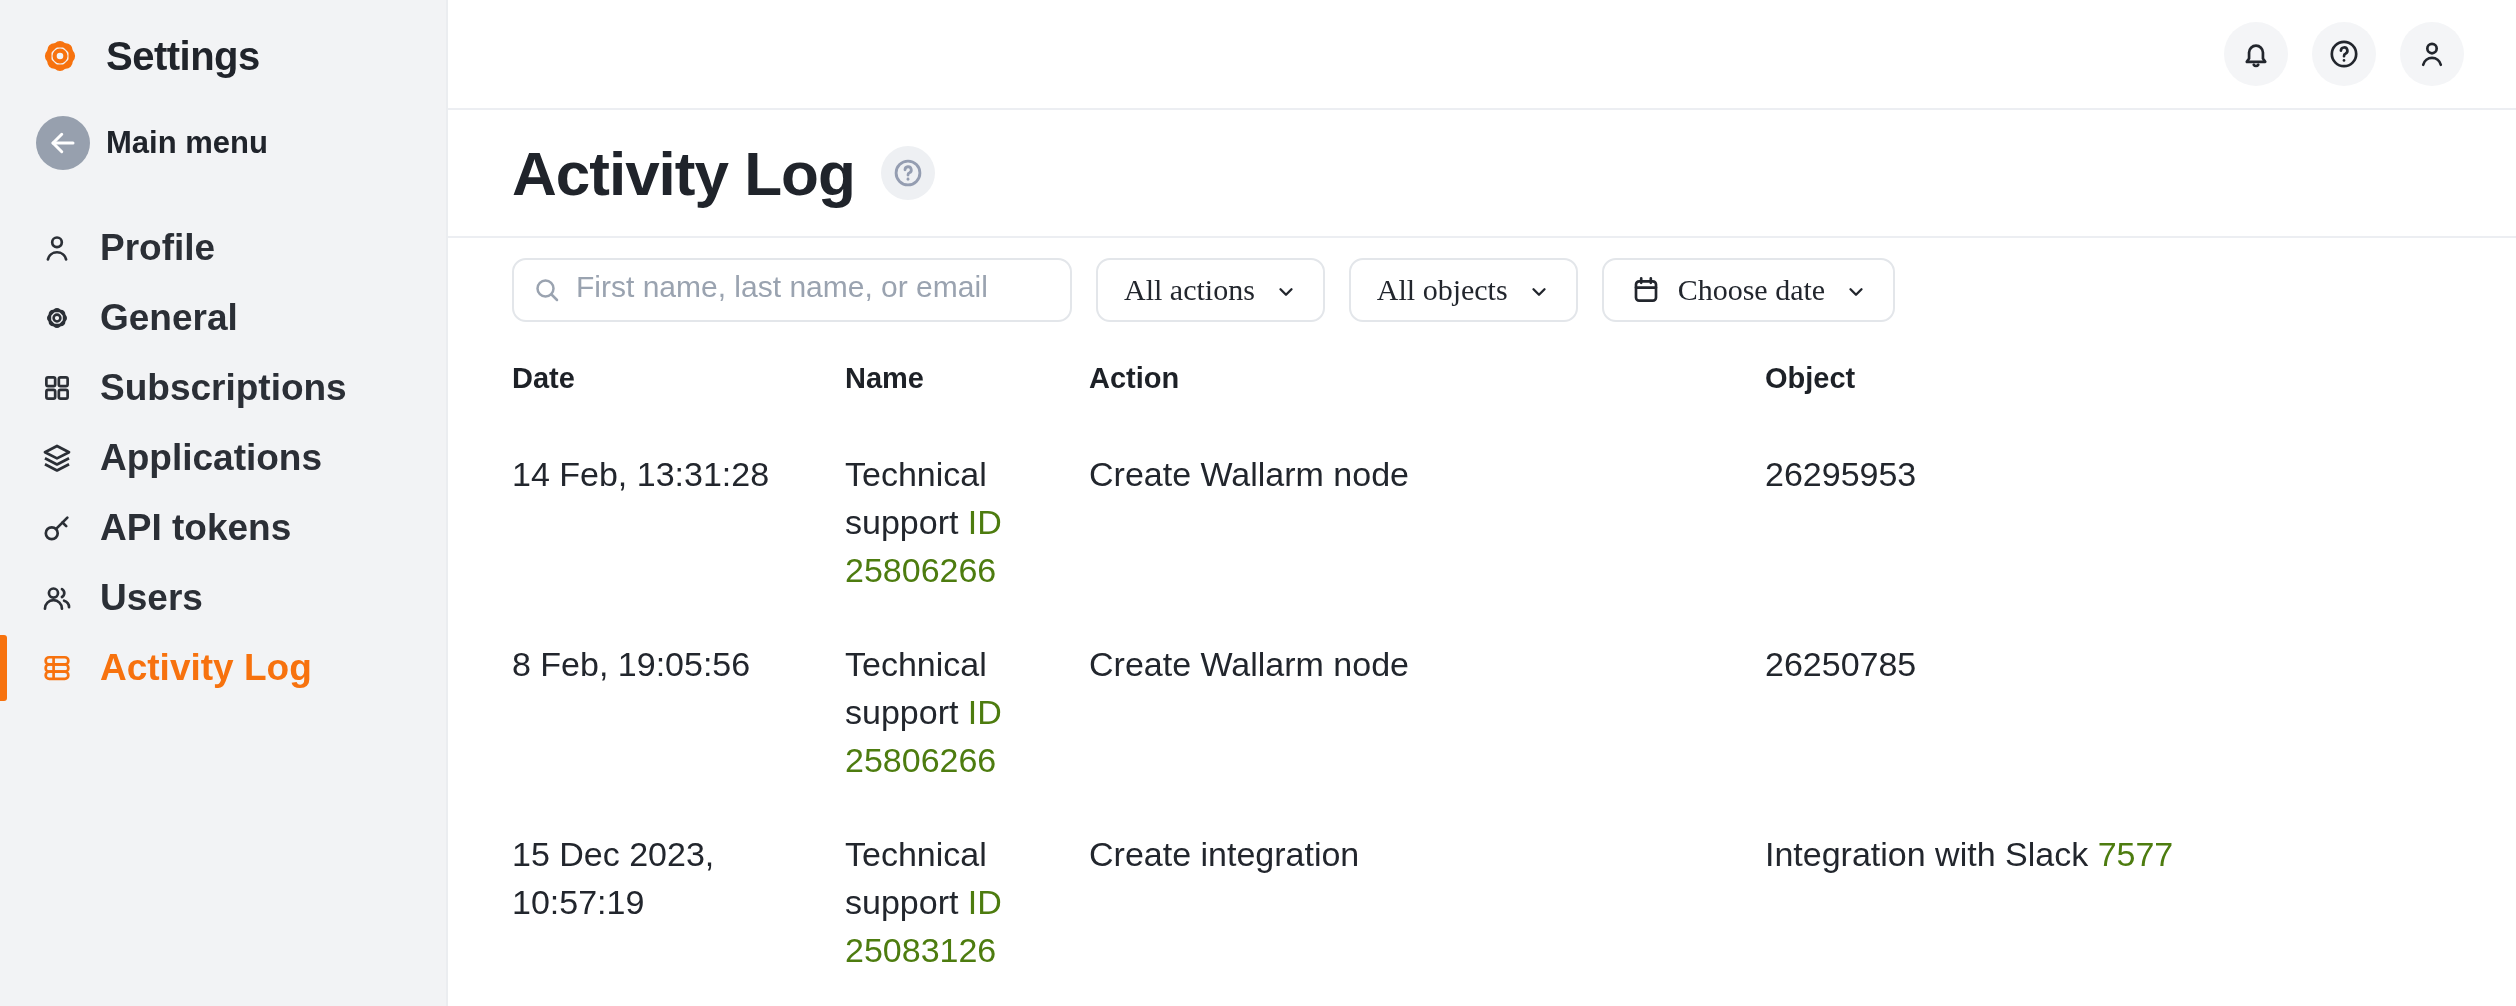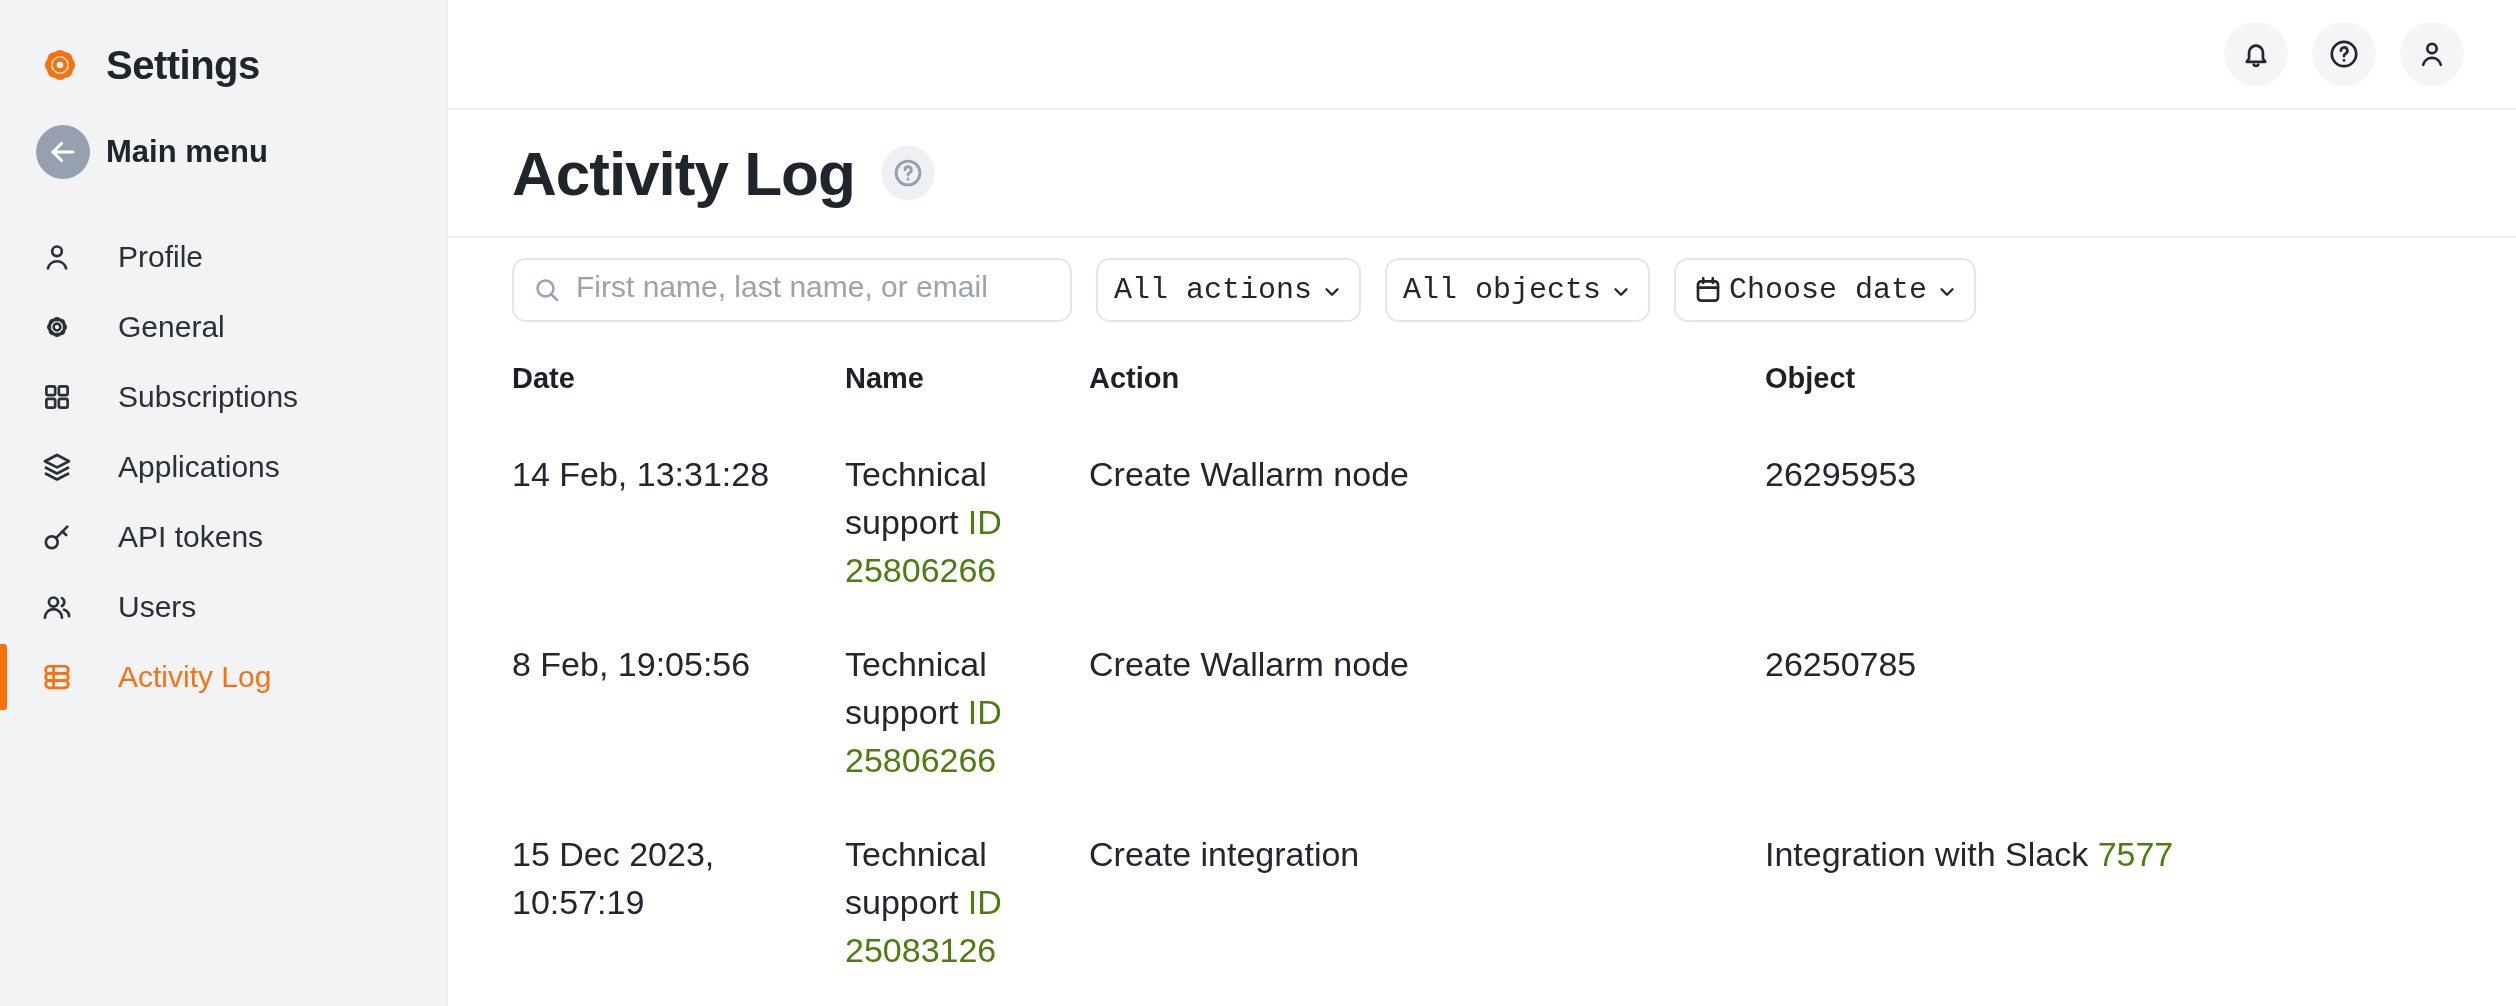--- a/index.html
+++ b/index.html
@@ -11,42 +11,42 @@
     display: flex;
     overflow: hidden;
   }
   svg { display: block; }
 
   
   .sidebar {
     width: 448px; min-width: 448px; height: 1006px;
     background: #f2f3f5;
     border-right: 2px solid #ebedf0;
-    padding-top: 34px;
+    padding-top: 25px;
     position: relative;
   }
   .logo-row {
     display: flex; align-items: center; gap: 22px;
     padding-left: 36px; height: 62px;
   }
   .logo-title { font-size: 40px; font-weight: 700; color: #20242b; letter-spacing: -0.5px; }
   .mainmenu-row {
     display: flex; align-items: center; gap: 16px;
     padding-left: 36px; margin-top: 26px; height: 60px; cursor: pointer;
   }
   .back-circle {
     width: 54px; height: 54px; border-radius: 50%;
     background: #97a0ae; display: flex; align-items: center; justify-content: center;
   }
   .mainmenu-label { font-size: 31px; font-weight: 700; color: #20242b; }
   .nav { margin-top: 40px; }
   .nav-item {
-    display: flex; align-items: center; gap: 44px;
+    display: flex; align-items: center; gap: 26px;
     height: 70px; padding-left: 40px; position: relative; cursor: pointer;
-    font-size: 30px; color: #2b2f36;
+    font-size: 37px; color: #2b2f36; font-weight: bold;
   }
   .nav-item .nav-icon { width: 34px; height: 34px; }
   .nav-item.active { color: #f7720e; }
   .active-bar {
     position: absolute; left: 0; top: 2px; bottom: 2px; width: 7px;
     background: #f7720e; border-radius: 0 3px 3px 0;
   }
 
   
   .main { flex: 1; display: flex; flex-direction: column; }
@@ -87,23 +87,23 @@
     border: 2px solid #e3e6ea; border-radius: 14px;
     padding: 0 20px 7px 62px;
     font-size: 30px; font-family: inherit; color: #22262d;
     outline: none; background: #ffffff;
   }
   .search-box input::placeholder { color: #9aa3b0; }
   .search-glyph { position: absolute; left: 20px; top: 17px; }
   .filter-btn {
     height: 64px; border: 2px solid #e3e6ea; border-radius: 14px;
     background: #ffffff; cursor: pointer;
-    display: flex; align-items: center; gap: 5px;
-    padding: 0 16px;
-    font-size: 30px; font-family: Liberation Mono, monospace; color: #22262d;
+    display: flex; align-items: center; gap: 16px;
+    padding: 0 26px;
+    font-size: 30px; font-family: Liberation Serif, serif; color: #22262d;
   }
   .filter-btn .chev { margin-left: 4px; margin-top: 4px; }
 
   
   .table { margin: 36px 56px 0 64px; }
   .tgrid {
     display: grid;
     grid-template-columns: 333px 244px 676px 1fr;
   }
   .thead { font-size: 29px; font-weight: 700; color: #1d2127; line-height: 40px; }

